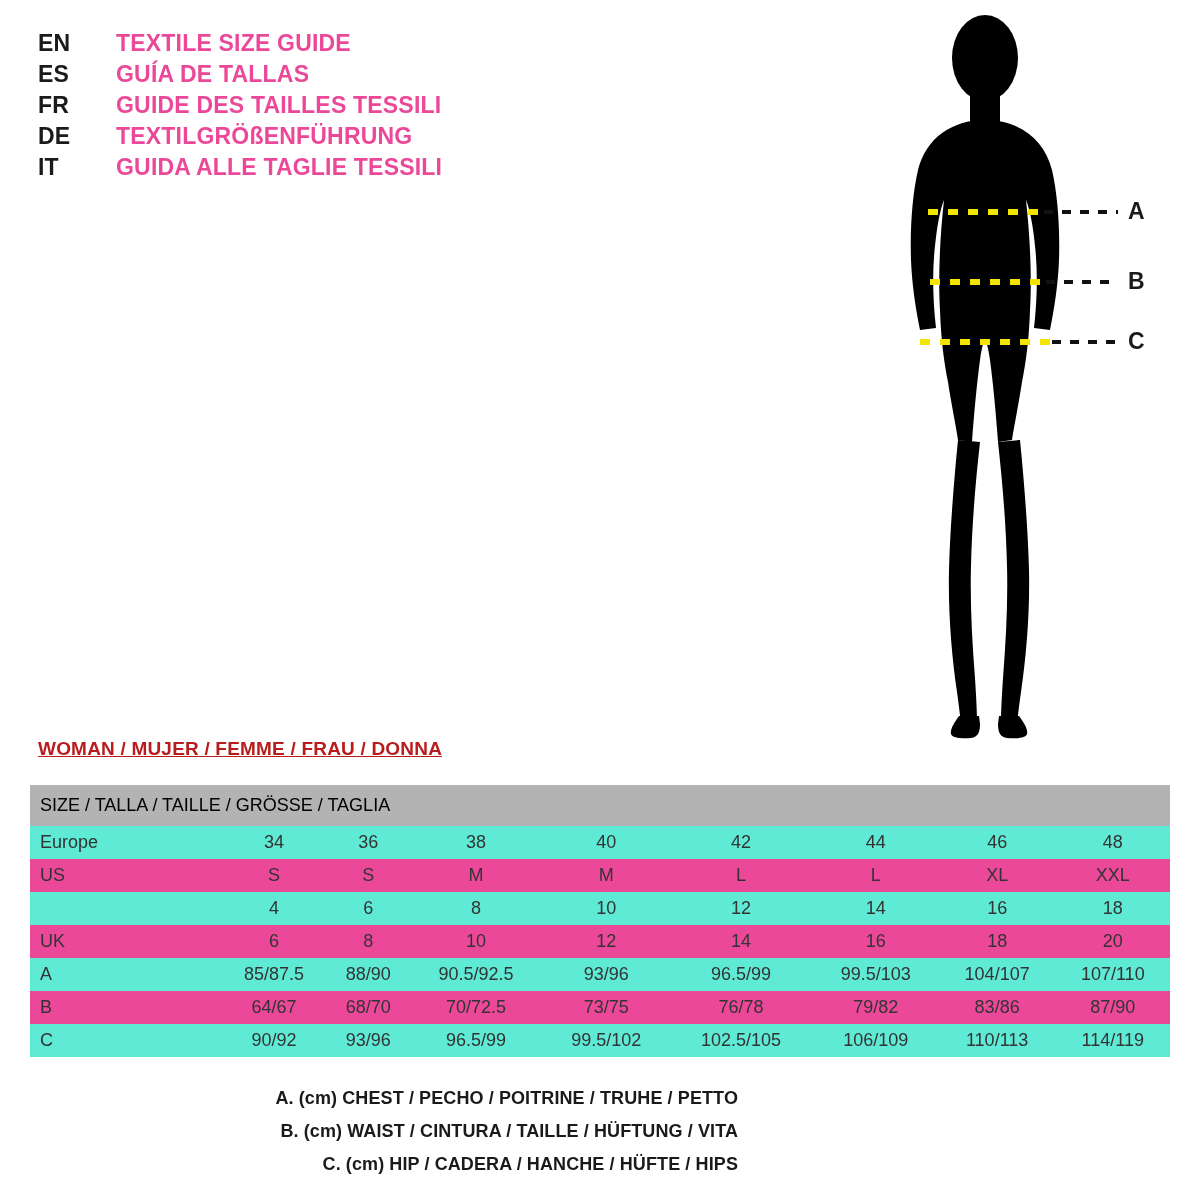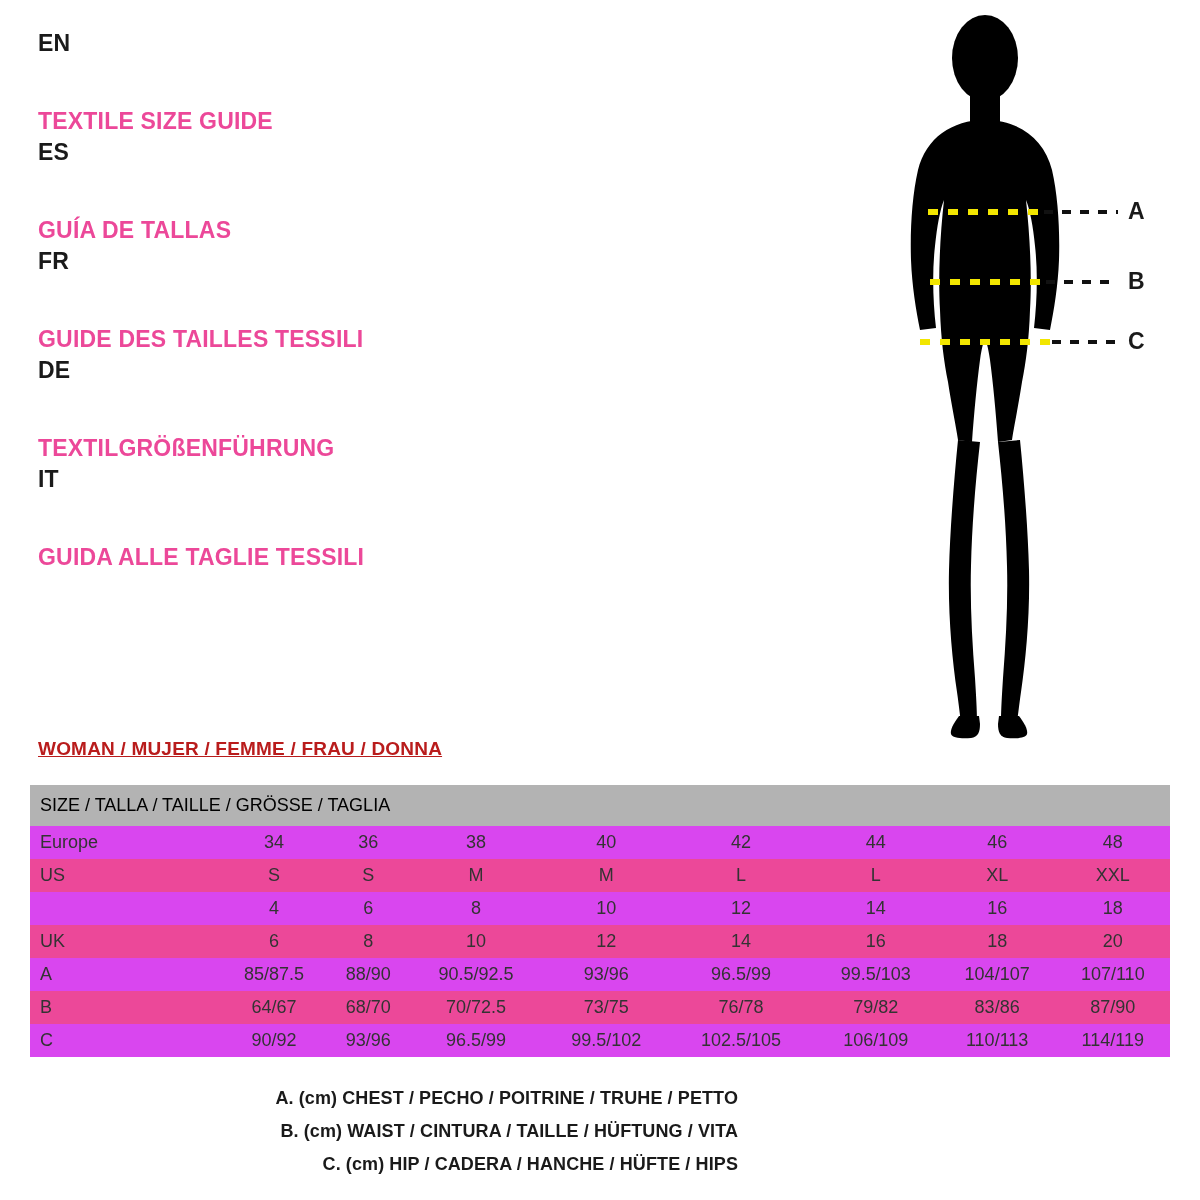--- a/index.html
+++ b/index.html
@@ -20,21 +20,20 @@
   .title-block {
     position: absolute;
     left: 38px;
     top: 30px;
     width: 560px;
   }
   .title-row {
     display: flex;
     align-items: baseline;
     margin-bottom: 4px;
-    flex-direction: column;
   }
   .title-lang {
     width: 78px;
     flex: 0 0 78px;
     font-size: 23px;
     font-weight: 700;
     letter-spacing: 0.2px;
     color: #1a1a1a;
   }
   .title-text {
@@ -101,21 +100,21 @@
     width: 180px;
   }
   .size-table thead th {
     background: #b3b3b3;
     color: #000000;
     text-align: left;
     padding-left: 10px;
     font-size: 18px;
     height: 41px;
   }
-  .size-table tbody tr.odd  { background: #d946ef; }
+  .size-table tbody tr.odd  { background: #5eead4; }
   .size-table tbody tr.even { background: #ec4899; }
 
   
   .legend {
     position: absolute;
     left: 38px;
     top: 1088px;
     width: 700px;
   }
   .legend-line {

